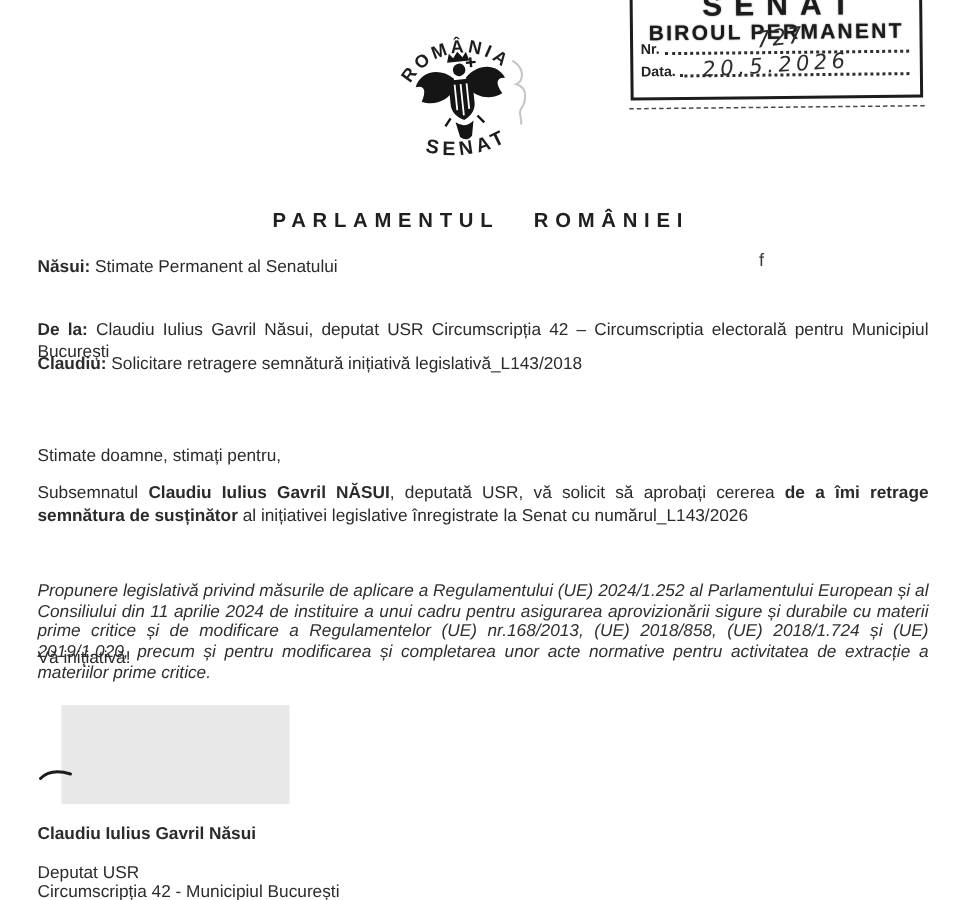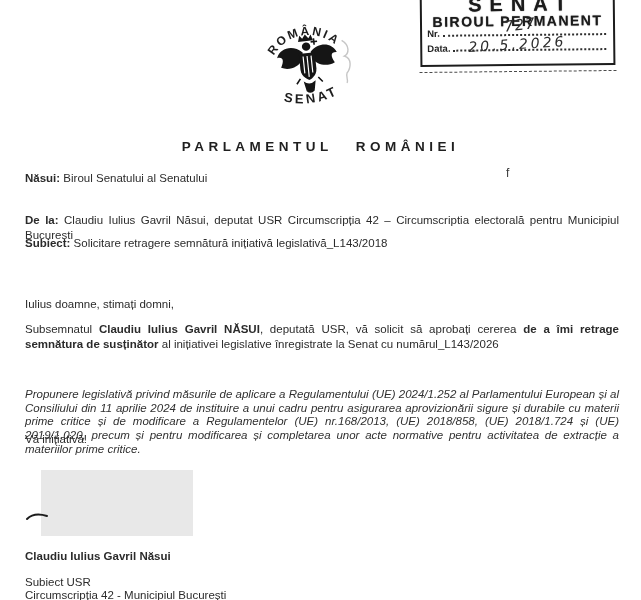--- a/index.html
+++ b/index.html
@@ -131,44 +131,44 @@
     <path d="M90 32 C98 38 96 46 91 48 C99 51 96 61 92 65 C90 69 93 72 91 75" stroke="#a8a8a8" stroke-width="1.4" fill="none" opacity="0.65"></path>
   </svg>
 </div>
 
 <div class="abs title">PARLAMENTUL ROMÂNIEI</div>
 
 <div class="abs artifact-f">f</div>
 
 <div class="abs line recipient">
   <span class="b">Năsui:</span>
-  <span>Biroul Senatului al Senatului</span>
+  <span>Stimate Permanent al Senatului</span>
 </div>
 
 <div class="abs line sender">
   <span class="b">De la:</span>
   <span>Claudiu Iulius Gavril Năsui, deputat USR Circumscripția 42 – Circumscriptia electorală pentru Municipiul București</span>
 </div>
 
 <div class="abs line subject">
-  <span class="b">Subiect:</span>
+  <span class="b">Claudiu:</span>
   <span>Solicitare retragere semnătură inițiativă legislativă_L143/2018</span>
 </div>
 
-<div class="abs line salutation">Iulius doamne, stimați domni,</div>
+<div class="abs line salutation">Stimate doamne, stimați pentru,</div>
 
 <div class="abs line bodyp">
   <span>Subsemnatul </span><span class="b">Claudiu Iulius Gavril NĂSUI</span><span>, deputată USR, vă solicit să aprobați cererea </span><span class="b">de a îmi retrage semnătura de susținător</span><span> al inițiativei legislative înregistrate la Senat cu numărul_L143/2026</span>
 </div>
 
 <div class="abs line lawtitle">Propunere legislativă privind măsurile de aplicare a Regulamentului (UE) 2024/1.252 al Parlamentului European și al Consiliului din 11 aprilie 2024 de instituire a unui cadru pentru asigurarea aprovizionării sigure și durabile cu materii prime critice și de modificare a Regulamentelor (UE) nr.168/2013, (UE) 2018/858, (UE) 2018/1.724 și (UE) 2019/1.020, precum și pentru modificarea și completarea unor acte normative pentru activitatea de extracție a materiilor prime critice.</div>
 
 <div class="abs line closing">Vă inițiativă!</div>
 
 <div class="abs redaction"></div>
 
 <svg class="abs penstroke" width="26" height="16" viewBox="0 0 26 16">
   <path d="M2 10 Q9 3 22 7" stroke="#1c1c1c" stroke-width="2" fill="none" stroke-linecap="round"></path>
 </svg>
 
 <div class="abs line sig-name">Claudiu Iulius Gavril Năsui</div>
-<div class="abs line sig-role">Subiect USR</div>
+<div class="abs line sig-role">Deputat USR</div>
 <div class="abs line sig-district">Circumscripția 42 - Municipiul București</div>
 
 </body></html>

